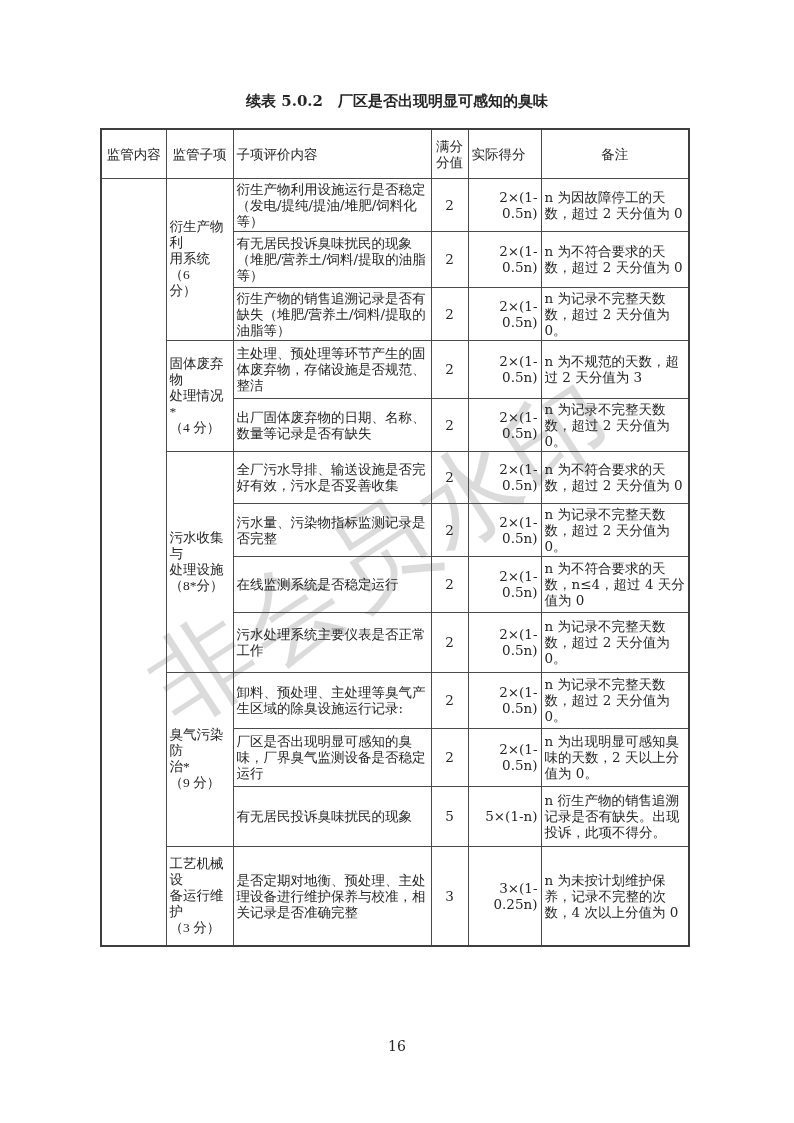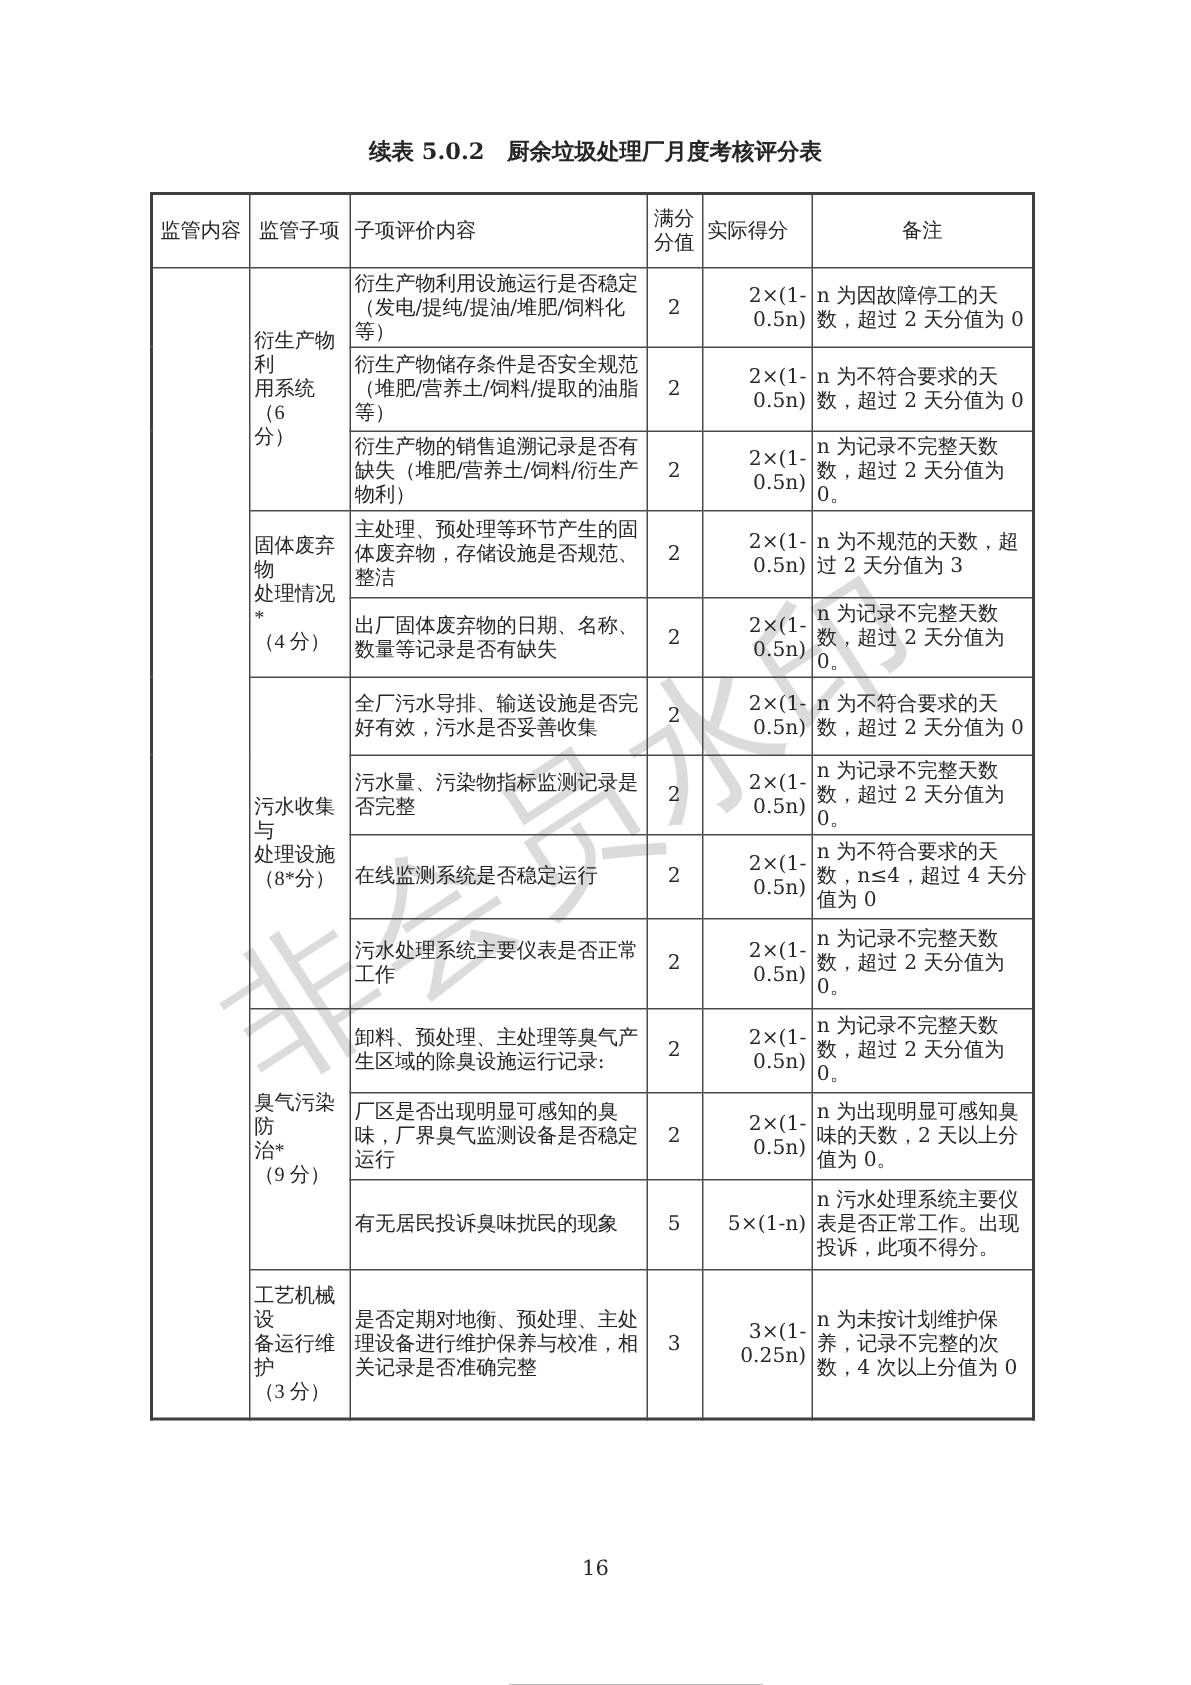--- a/index.html
+++ b/index.html
@@ -78,21 +78,21 @@
     z-index: 1;
   }
 </style>
 </head>
 <body>
 
 <div class="page">
 
   <div class="watermark">非会员水印</div>
 
-  <h1 class="doc-title">续表 5.0.2　厨余垃圾处理厂月度考核评分表</h1>
+  <h1 class="doc-title">续表 5.0.2　厂区是否出现明显可感知的臭味</h1>
 
   <table class="doc-table">
     <colgroup>
       <col style="width:65px">
       <col style="width:67px">
       <col style="width:198px">
       <col style="width:37px">
       <col style="width:73px">
       <col style="width:148px">
     </colgroup>
@@ -110,27 +110,27 @@
         <td rowspan="13"></td>
         <td rowspan="3" class="subitem">衍生产物利
 用系统（6
 分）</td>
         <td class="cell-left">衍生产物利用设施运行是否稳定（发电/提纯/提油/堆肥/饲料化等）</td>
         <td class="cell-center">2</td>
         <td class="formula">2×(1-0.5n)</td>
         <td class="remark">n 为因故障停工的天数，超过 2 天分值为 0</td>
       </tr>
       <tr style="height:56px">
-        <td class="cell-left">衍生产物储存条件是否安全规范（堆肥/营养土/饲料/提取的油脂等）</td>
+        <td class="cell-left">有无居民投诉臭味扰民的现象（堆肥/营养土/饲料/提取的油脂等）</td>
         <td class="cell-center">2</td>
         <td class="formula">2×(1-0.5n)</td>
         <td class="remark">n 为不符合要求的天数，超过 2 天分值为 0</td>
       </tr>
       <tr style="height:53px">
-        <td class="cell-left">衍生产物的销售追溯记录是否有缺失（堆肥/营养土/饲料/衍生产物利）</td>
+        <td class="cell-left">衍生产物的销售追溯记录是否有缺失（堆肥/营养土/饲料/提取的油脂等）</td>
         <td class="cell-center">2</td>
         <td class="formula">2×(1-0.5n)</td>
         <td class="remark">n 为记录不完整天数数，超过 2 天分值为 0。</td>
       </tr>
 
       <tr style="height:58px">
         <td rowspan="2" class="subitem">固体废弃物
 处理情况*
 （4 分）</td>
         <td class="cell-left">主处理、预处理等环节产生的固体废弃物，存储设施是否规范、整洁</td>
@@ -185,21 +185,21 @@
       <tr style="height:58px">
         <td class="cell-left">厂区是否出现明显可感知的臭味，厂界臭气监测设备是否稳定运行</td>
         <td class="cell-center">2</td>
         <td class="formula">2×(1-0.5n)</td>
         <td class="remark">n 为出现明显可感知臭味的天数，2 天以上分值为 0。</td>
       </tr>
       <tr style="height:60px">
         <td class="cell-left">有无居民投诉臭味扰民的现象</td>
         <td class="cell-center">5</td>
         <td class="formula">5×(1-n)</td>
-        <td class="remark">n 污水处理系统主要仪表是否正常工作。出现投诉，此项不得分。</td>
+        <td class="remark">n 衍生产物的销售追溯记录是否有缺失。出现投诉，此项不得分。</td>
       </tr>
 
       <tr style="height:100px">
         <td class="subitem">工艺机械设
 备运行维护
 （3 分）</td>
         <td class="cell-left">是否定期对地衡、预处理、主处理设备进行维护保养与校准，相关记录是否准确完整</td>
         <td class="cell-center">3</td>
         <td class="formula">3×(1-0.25n)</td>
         <td class="remark">n 为未按计划维护保养，记录不完整的次数，4 次以上分值为 0</td>

